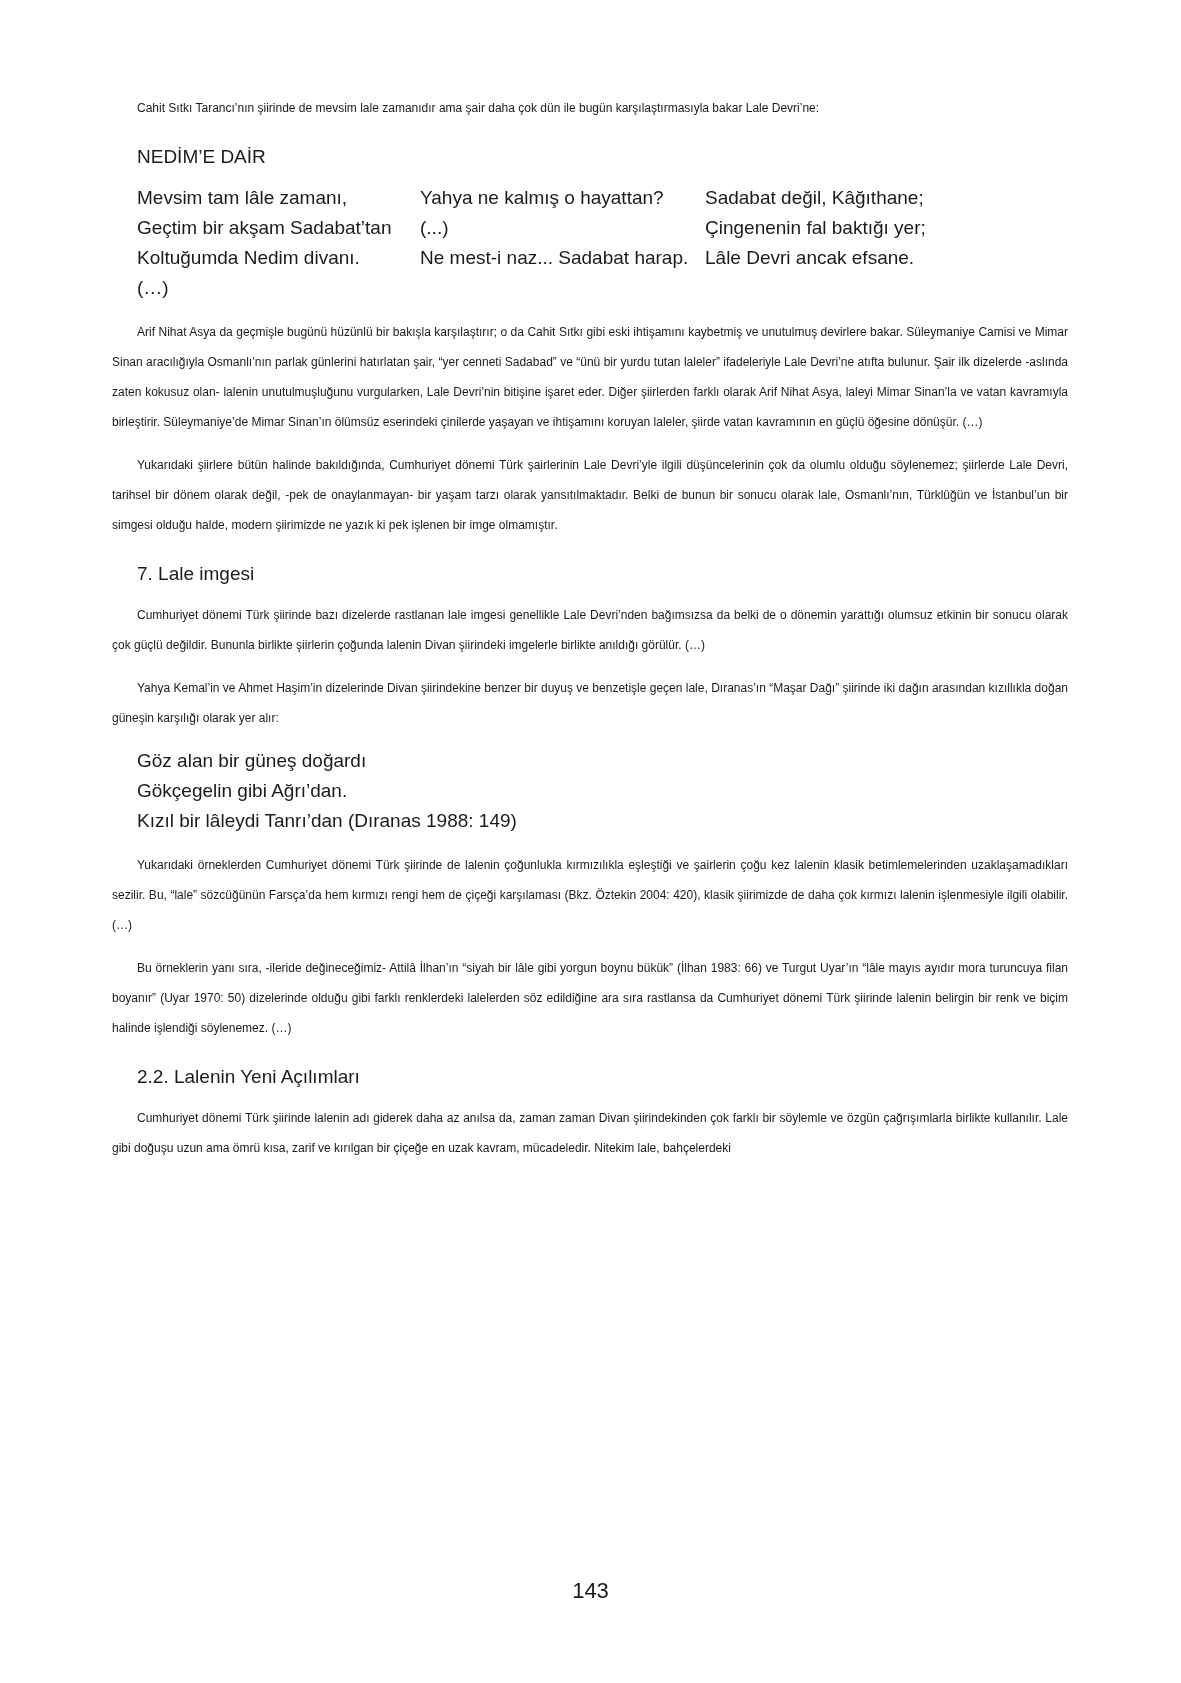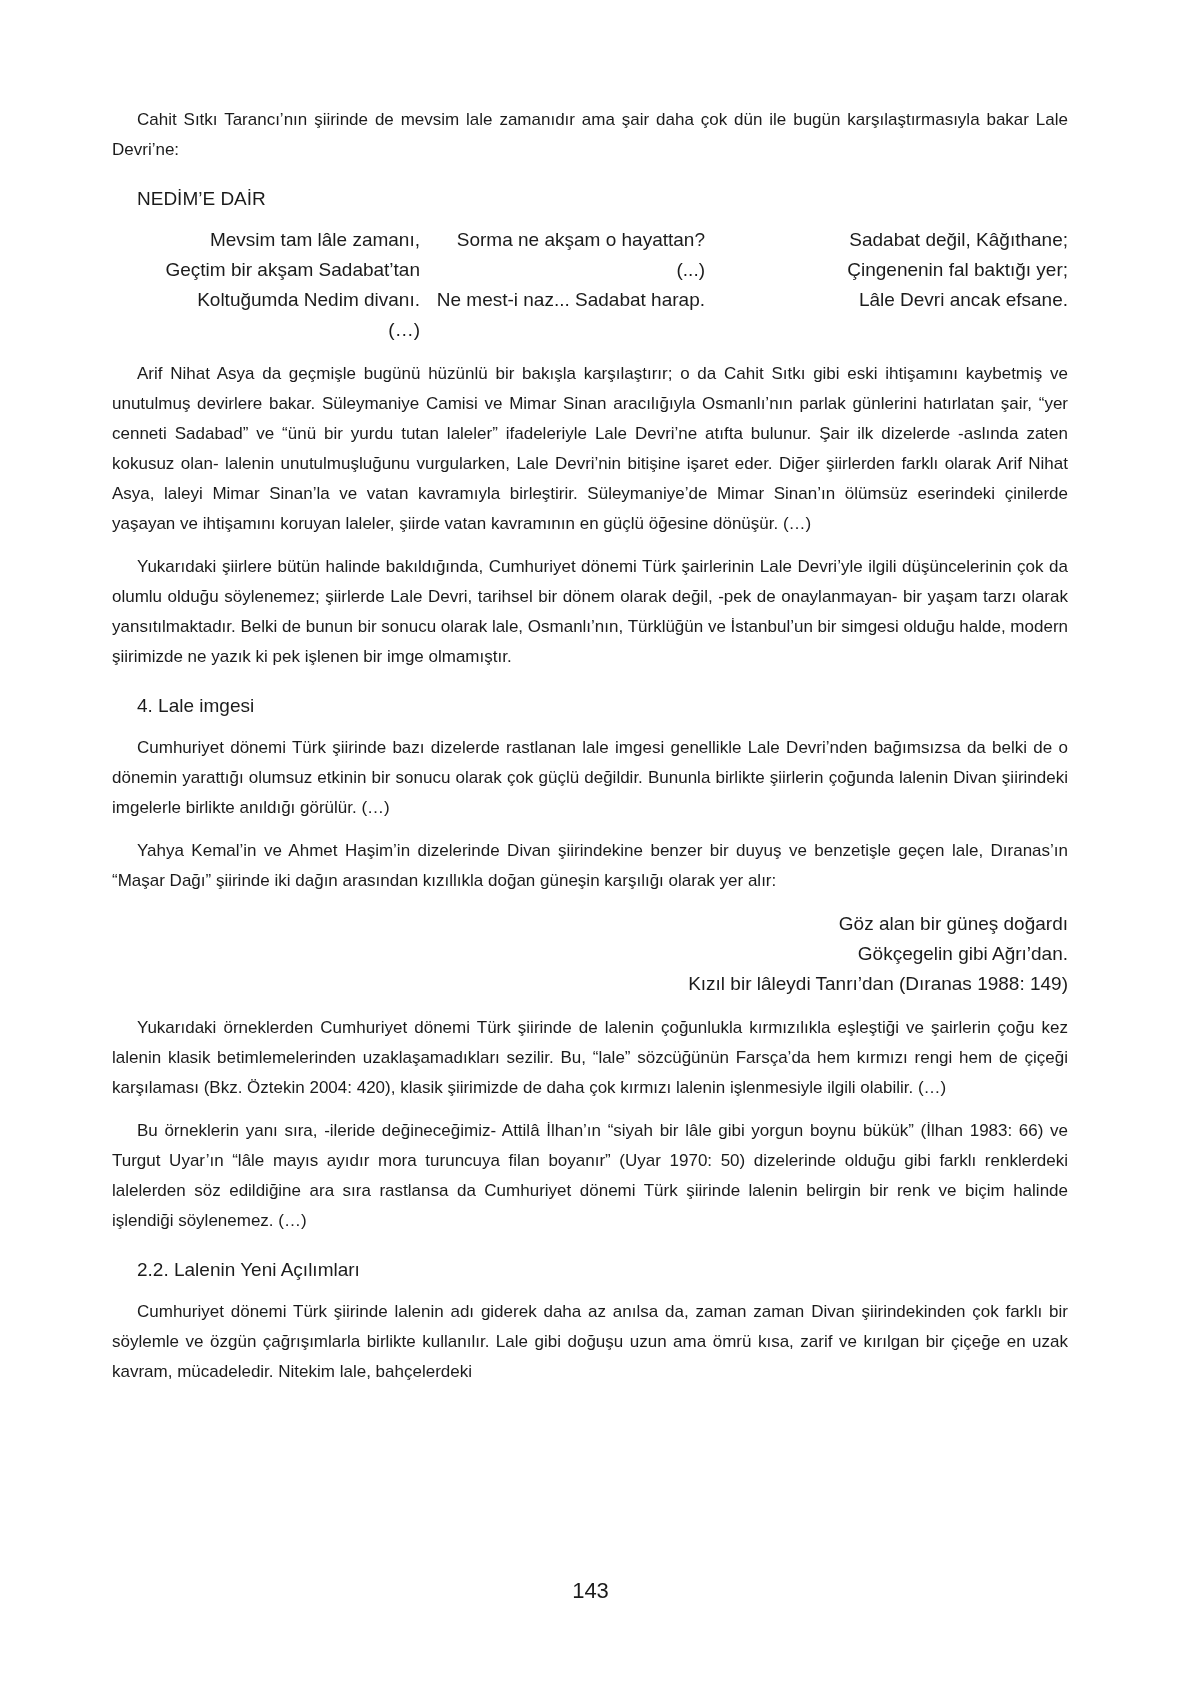--- a/index.html
+++ b/index.html
@@ -16,24 +16,24 @@
     -webkit-font-smoothing: antialiased;
   }
   .page {
     position: absolute;
     inset: 0;
     box-sizing: border-box;
     padding: 93px 113px 0 112px;
     background: #ffffff;
   }
   .para {
-    font-size: 17px;
+    font-size: 12px;
     line-height: 30px;
     text-align: justify;
-    margin: 12px 0 13px 0;
+    margin: 0 0 13px 0;
     text-indent: 25px;
   }
   .heading {
     font-size: 19px;
     line-height: 30px;
     font-weight: normal;
     margin: 19px 0 11px 25px;
   }
   .poem-block {
     margin: 2px 0 14px 25px;
@@ -43,21 +43,20 @@
     align-items: flex-start;
   }
   .poem-col-1 { width: 283px; }
   .poem-col-2 { width: 285px; }
   .poem-col-3 { flex: 1; }
   .pline {
     font-size: 19px;
     line-height: 30px;
     margin: 0;
     white-space: nowrap;
-    text-align: right;
   }
   .italic { }
   .page-number {
     position: absolute;
     left: 0;
     right: 0;
     top: 1576px;
     text-align: center;
     font-size: 22px;
     line-height: 30px;
@@ -73,36 +72,36 @@
   <h2 class="heading">NEDİM’E DAİR</h2>
 
   <div class="poem-block poem-grid">
     <div class="poem-col-1">
       <p class="pline">Mevsim tam lâle zamanı,</p>
       <p class="pline">Geçtim bir akşam Sadabat’tan</p>
       <p class="pline">Koltuğumda Nedim divanı.</p>
       <p class="pline">(…)</p>
     </div>
     <div class="poem-col-2">
-      <p class="pline">Sorma ne akşam o hayattan?</p>
+      <p class="pline">Yahya ne kalmış o hayattan?</p>
       <p class="pline">(...)</p>
       <p class="pline">Ne mest-i naz... Sadabat harap.</p>
     </div>
     <div class="poem-col-3">
       <p class="pline">Sadabat değil, Kâğıthane;</p>
       <p class="pline">Çingenenin fal baktığı yer;</p>
       <p class="pline">Lâle Devri ancak efsane.</p>
     </div>
   </div>
 
   <p class="para">Arif Nihat Asya da geçmişle bugünü hüzünlü bir bakışla karşılaştırır; o da Cahit Sıtkı gibi eski ihtişamını kaybetmiş ve unutulmuş devirlere bakar. Süleymaniye Camisi ve Mimar Sinan aracılığıyla Osmanlı’nın parlak günlerini hatırlatan şair, “yer cenneti Sadabad” ve “ünü bir yurdu tutan laleler” ifadeleriyle Lale Devri’ne atıfta bulunur. Şair ilk dizelerde -aslında zaten kokusuz olan- lalenin unutulmuşluğunu vurgularken, Lale Devri’nin bitişine işaret eder. Diğer şiirlerden farklı olarak Arif Nihat Asya, laleyi Mimar Sinan’la ve vatan kavramıyla birleştirir. Süleymaniye’de Mimar Sinan’ın ölümsüz eserindeki çinilerde yaşayan ve ihtişamını koruyan laleler, şiirde vatan kavramının en güçlü öğesine dönüşür. (…)</p>
 
   <p class="para">Yukarıdaki şiirlere bütün halinde bakıldığında, Cumhuriyet dönemi Türk şairlerinin Lale Devri’yle ilgili düşüncelerinin çok da olumlu olduğu söylenemez; şiirlerde Lale Devri, tarihsel bir dönem olarak değil, -pek de onaylanmayan- bir yaşam tarzı olarak yansıtılmaktadır. Belki de bunun bir sonucu olarak lale, Osmanlı’nın, Türklüğün ve İstanbul’un bir simgesi olduğu halde, modern şiirimizde ne yazık ki pek işlenen bir imge olmamıştır.</p>
 
-  <h2 class="heading">4. Lale imgesi</h2>
+  <h2 class="heading">7. Lale imgesi</h2>
 
   <p class="para">Cumhuriyet dönemi Türk şiirinde bazı dizelerde rastlanan lale imgesi genellikle Lale Devri’nden bağımsızsa da belki de o dönemin yarattığı olumsuz etkinin bir sonucu olarak çok güçlü değildir. Bununla birlikte şiirlerin çoğunda lalenin Divan şiirindeki imgelerle birlikte anıldığı görülür. (…)</p>
 
   <p class="para">Yahya Kemal’in ve Ahmet Haşim’in dizelerinde Divan şiirindekine benzer bir duyuş ve benzetişle geçen lale, Dıranas’ın “Maşar Dağı” şiirinde iki dağın arasından kızıllıkla doğan güneşin karşılığı olarak yer alır:</p>
 
   <div class="poem-block">
     <p class="pline">Göz alan bir güneş doğardı</p>
     <p class="pline">Gökçegelin gibi Ağrı’dan.</p>
     <p class="pline"><span>Kızıl bir lâleydi Tanrı’dan</span> <span class="italic">(Dıranas 1988: 149)</span></p>
   </div>

